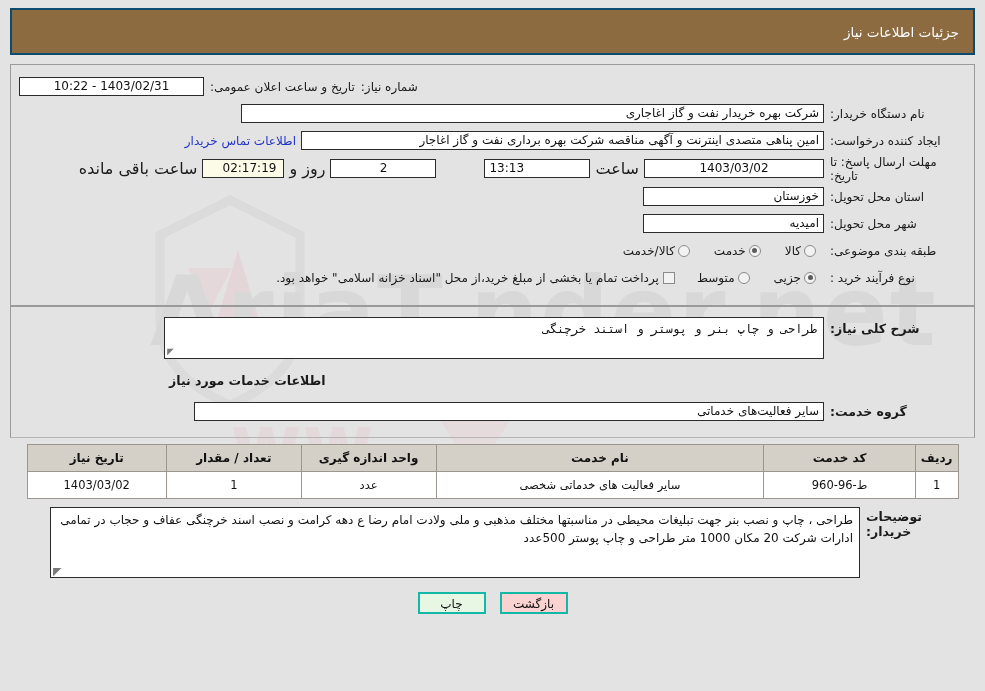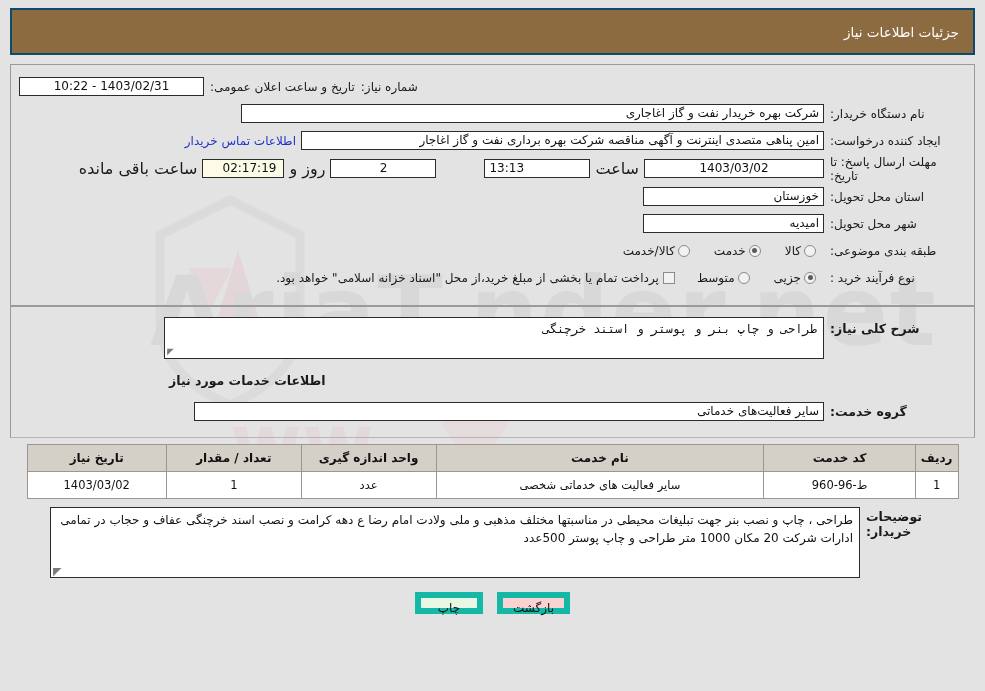--- a/index.html
+++ b/index.html
@@ -259,21 +259,21 @@
   }
 
   
   .btn-bar {
     display: flex;
     justify-content: center;
     gap: 14px;
     margin-top: 14px;
   }
   .btn {
-    border: 6px solid #14b8a6;
+    border: 2px solid #14b8a6;
     box-sizing: border-box;
     height: 22px;
     min-width: 68px;
     font-size: 12px;
     font-family: inherit;
     cursor: pointer;
     color: #111;
     padding: 0 10px;
     line-height: 20px;
     text-align: center;

